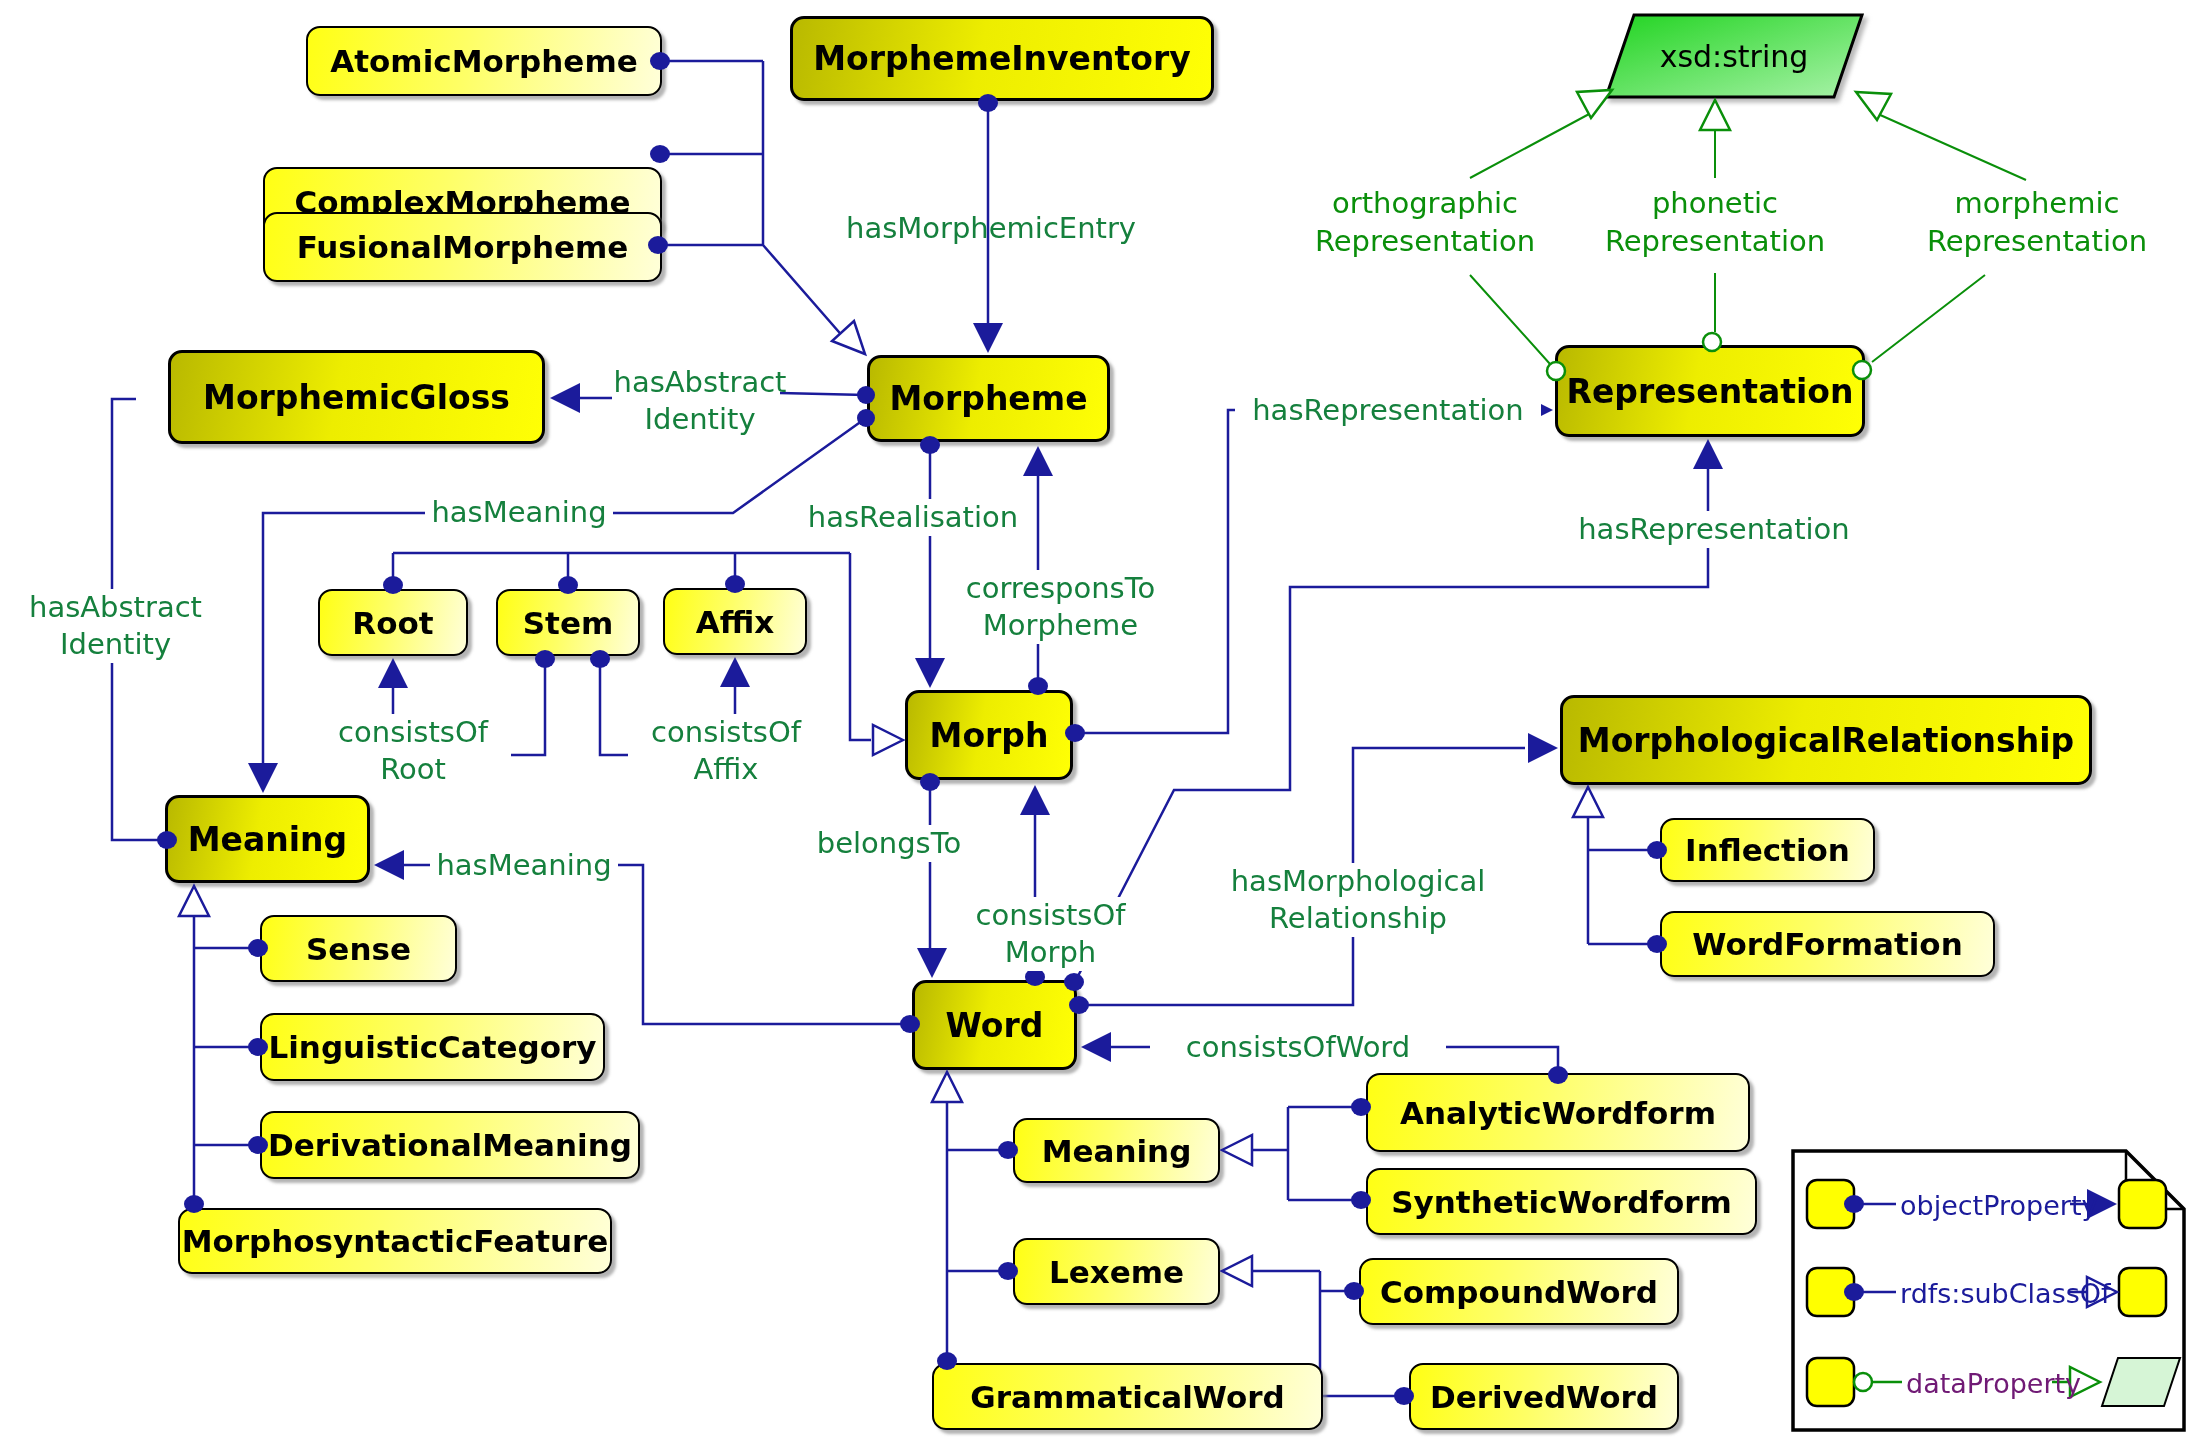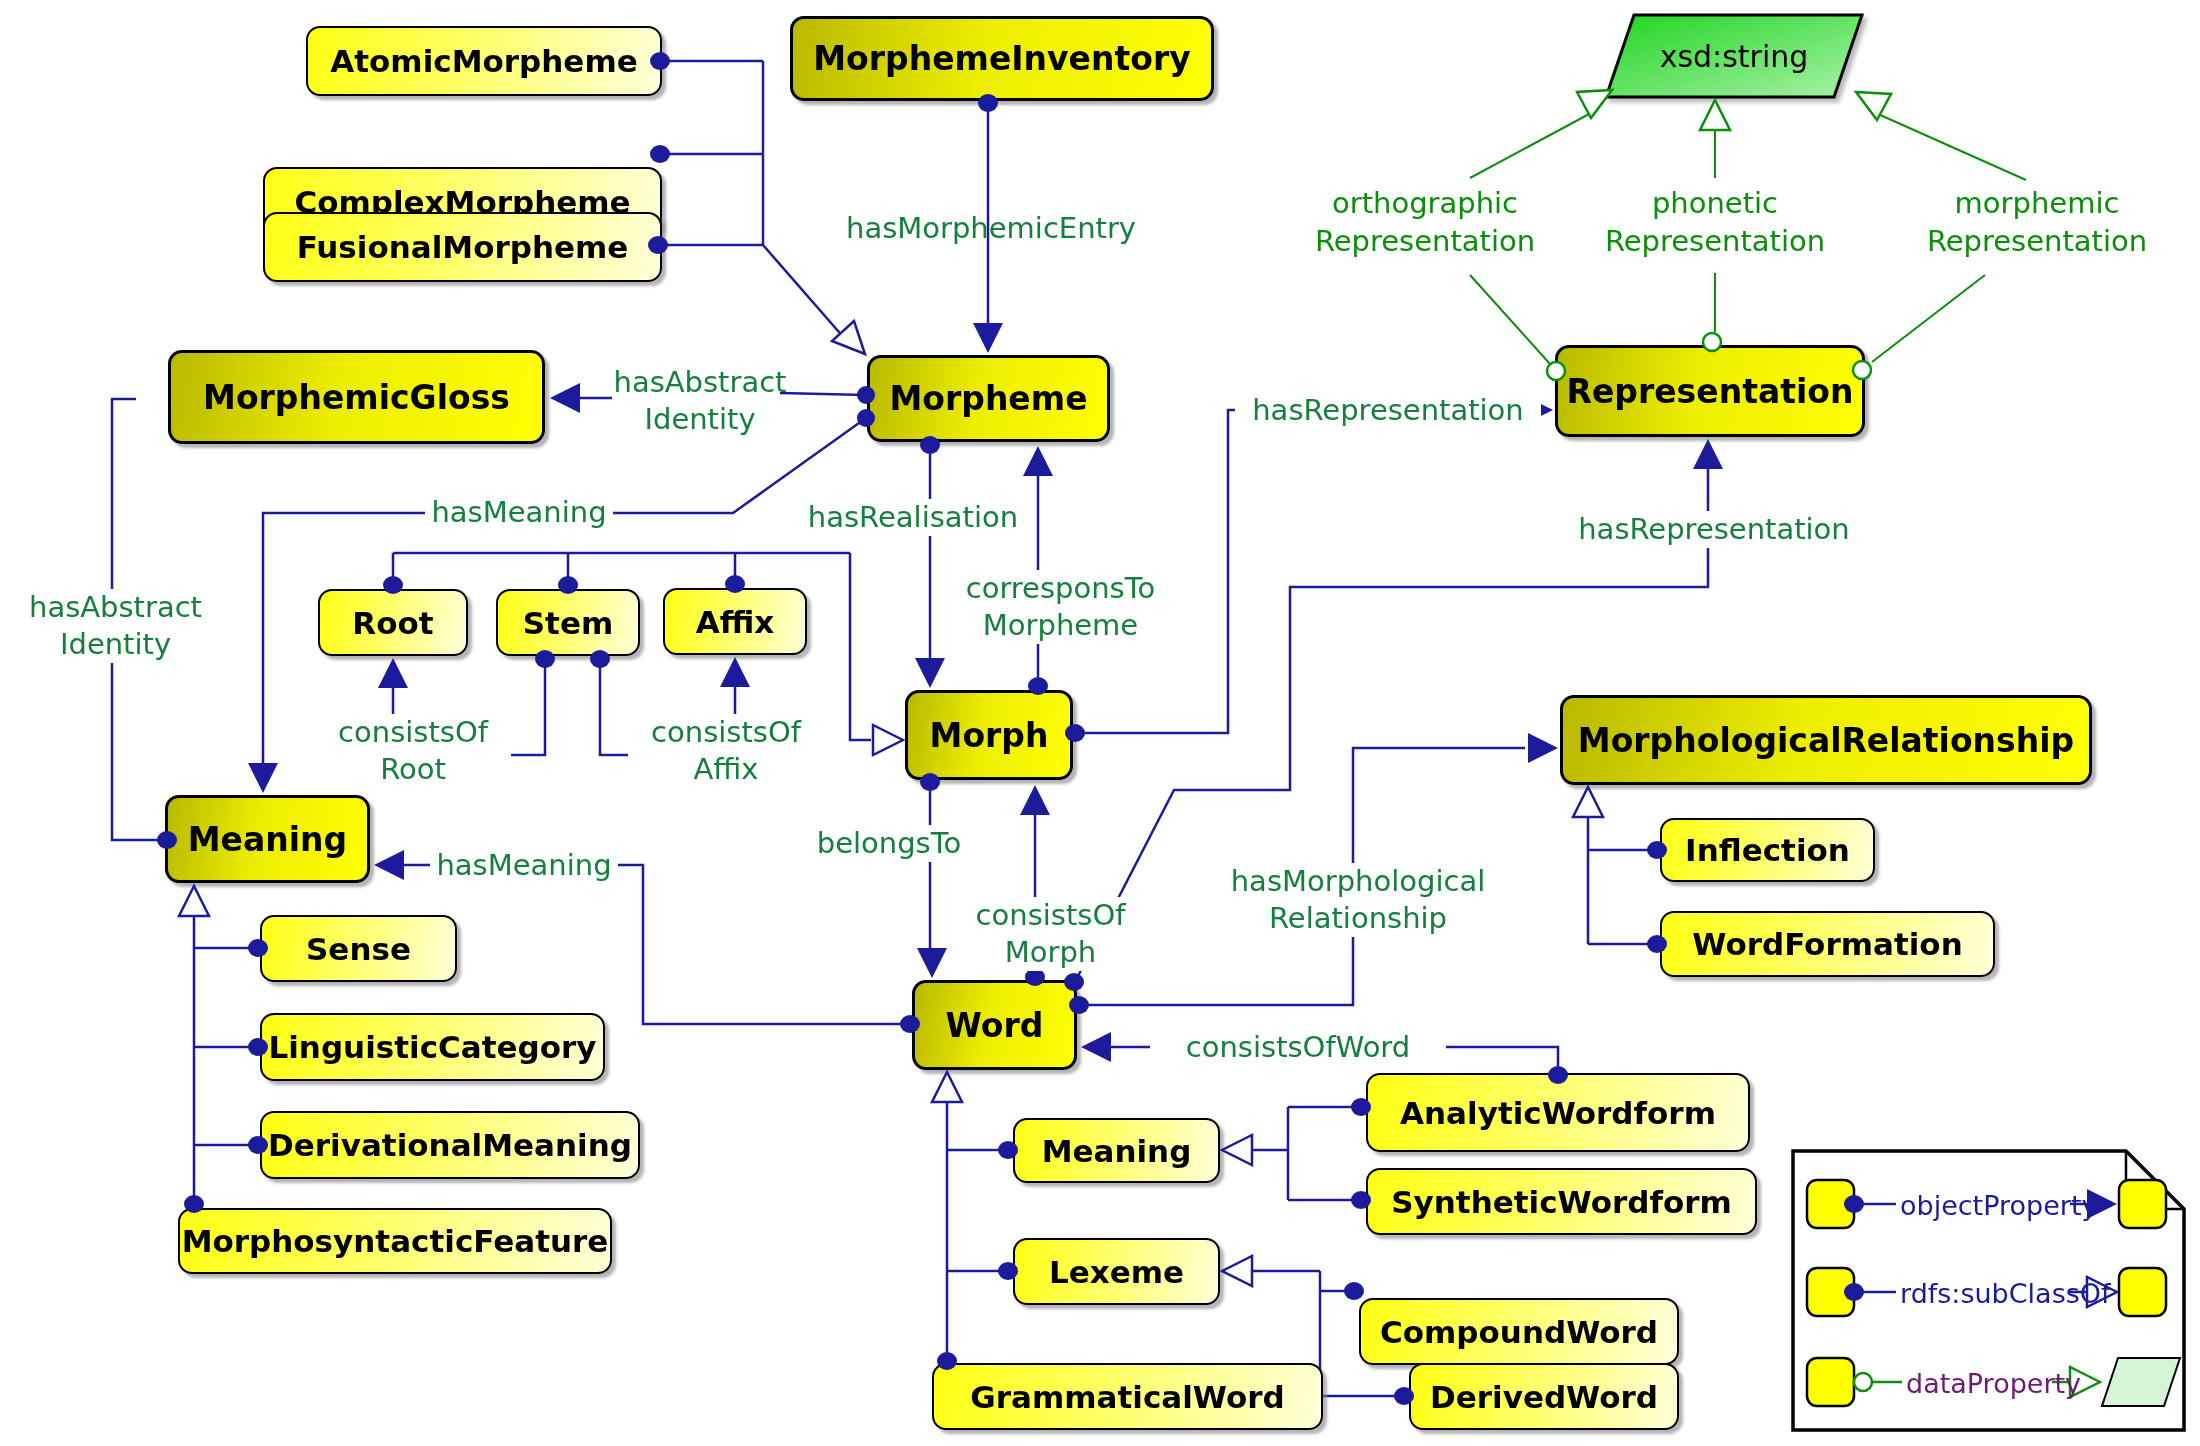--- a/index.html
+++ b/index.html
@@ -120,21 +120,21 @@
   <div class="cls hub" style="left:165px;top:795px;width:205px;height:88px;">Meaning</div>
   <div class="cls sub" style="left:260px;top:915px;width:197px;height:67px;">Sense</div>
   <div class="cls sub" style="left:260px;top:1013px;width:345px;height:68px;">LinguisticCategory</div>
   <div class="cls sub" style="left:260px;top:1111px;width:380px;height:68px;">DerivationalMeaning</div>
   <div class="cls sub" style="left:178px;top:1208px;width:434px;height:66px;">MorphosyntacticFeature</div>
   <div class="cls hub" style="left:912px;top:980px;width:165px;height:90px;">Word</div>
   <div class="cls sub" style="left:1013px;top:1118px;width:207px;height:65px;">Meaning</div>
   <div class="cls sub" style="left:1366px;top:1073px;width:384px;height:79px;">AnalyticWordform</div>
   <div class="cls sub" style="left:1366px;top:1168px;width:391px;height:67px;">SyntheticWordform</div>
   <div class="cls sub" style="left:1013px;top:1238px;width:207px;height:67px;">Lexeme</div>
-  <div class="cls sub" style="left:1359px;top:1258px;width:320px;height:67px;margin-top:40px;">CompoundWord</div>
+  <div class="cls sub" style="left:1359px;top:1258px;width:320px;height:67px;">CompoundWord</div>
   <div class="cls sub" style="left:932px;top:1363px;width:391px;height:67px;">GrammaticalWord</div>
   <div class="cls sub" style="left:1409px;top:1363px;width:270px;height:67px;">DerivedWord</div>
 
   <svg width="2200" height="1446" viewBox="0 0 2200 1446" style="z-index:2;">
     <polygon points="1634,15 1862,15 1834,97 1606,97" fill="url(#gr)" stroke="#000" stroke-width="3" style="filter:drop-shadow(4px 4px 2px rgba(140,140,140,0.6));"></polygon>
     <defs>
       <linearGradient id="gr" x1="0" y1="0" x2="1" y2="1">
         <stop offset="0" stop-color="#21d421"></stop>
           <stop offset="1" stop-color="#a9f2a9"></stop>
       </linearGradient>

